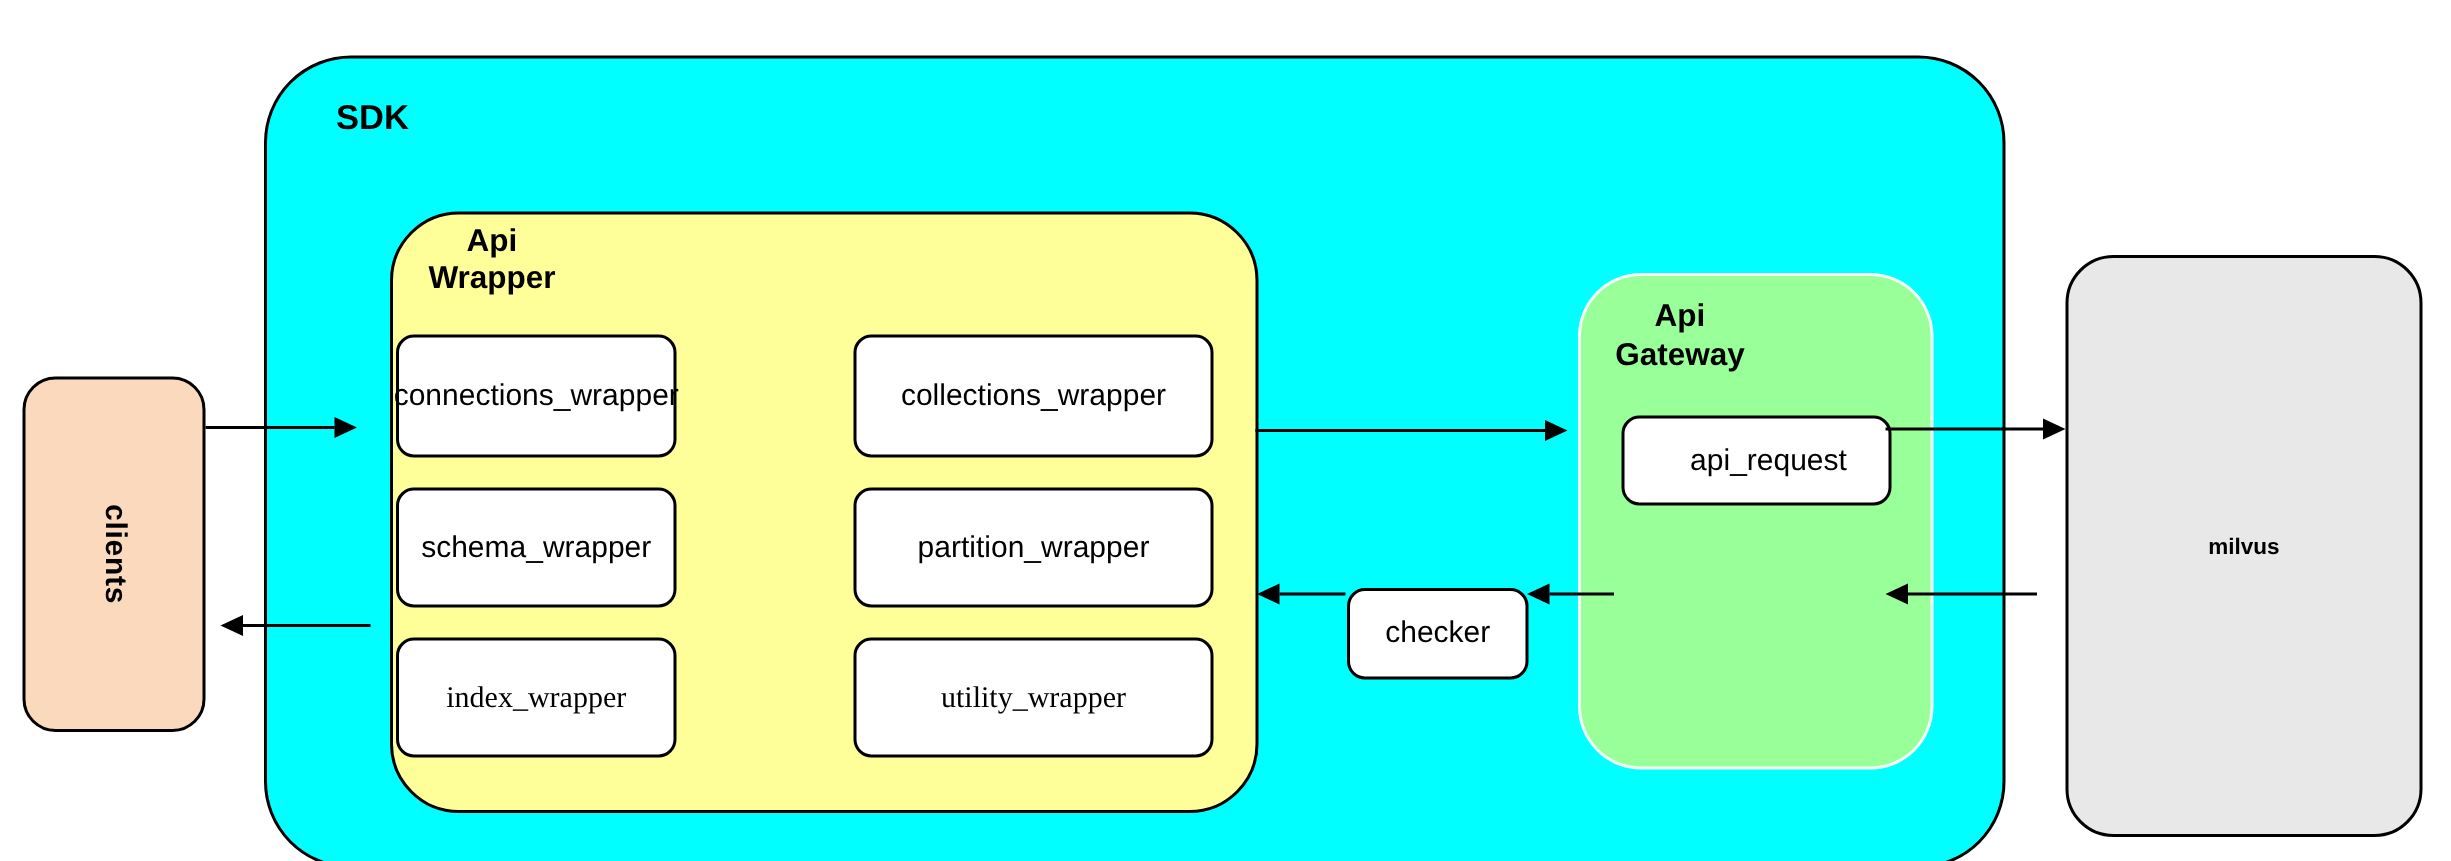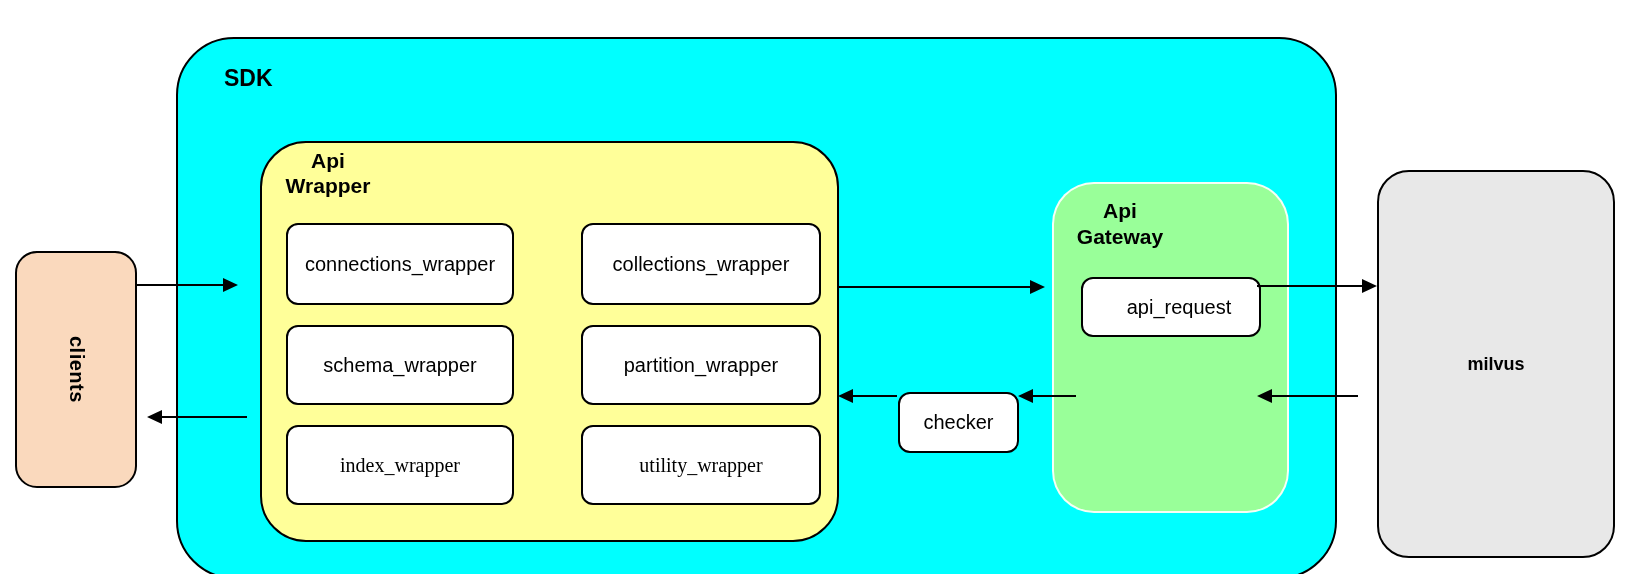--- a/index.html
+++ b/index.html
@@ -55,22 +55,22 @@
     left: 82px; top: 102px; width: 579px; height: 401px;
     background: var(--color-wrapper_fill, #FFFF99);
     border: 2px solid var(--color-stroke, #000);
     border-radius: 46px;
   }
   .wrapper-label {
     left: 0; top: 5px; width: 132px;
     text-align: center; font-size: 21px; line-height: 25px;
   }
   .wbox { position: absolute; border: 2px solid var(--color-stroke, #000); }
-  .c1 { left: 24px;  width: 228px; }
-  .c2 { left: 319px; width: 240px; }
+  .c1 { left: 2px;  width: 187px; }
+  .c2 { left: 307px; width: 240px; }
   .r1 { top: 80px;  height: 82px; }
   .r2 { top: 182px; height: 80px; }
   .r3 { top: 282px; height: 80px; font-family: Liberation Serif, serif; }
 
   
   .checker-node {
     position: absolute;
     left: 720px; top: 353px; width: 121px; height: 61px;
     border: 2px solid var(--color-stroke, #000);
   }
@@ -90,21 +90,21 @@
   .gbox { position: absolute; border: 2px solid var(--color-stroke, #000); }
   .req { left: 27px; top: 93px; width: 180px; height: 60px; padding-left: 16px; }
   .res { left: 26px; top: 209px; width: 181px; height: 62px; }
 
   
   .milvus {
     left: 1377px; top: 146px; width: 238px; height: 388px;
     background: var(--color-milvus_fill, #E8E8E8);
     border-radius: 32px;
     font-weight: bold;
-    font-size: 18px;
+    font-size: 15px;
   }
 
   
   .arrow {
     position: absolute;
     height: 14px;
     display: flex;
     align-items: center;
   }
   .arrow .shaft { flex: 1 1 auto; height: 2px; background: var(--color-stroke, #000); }

